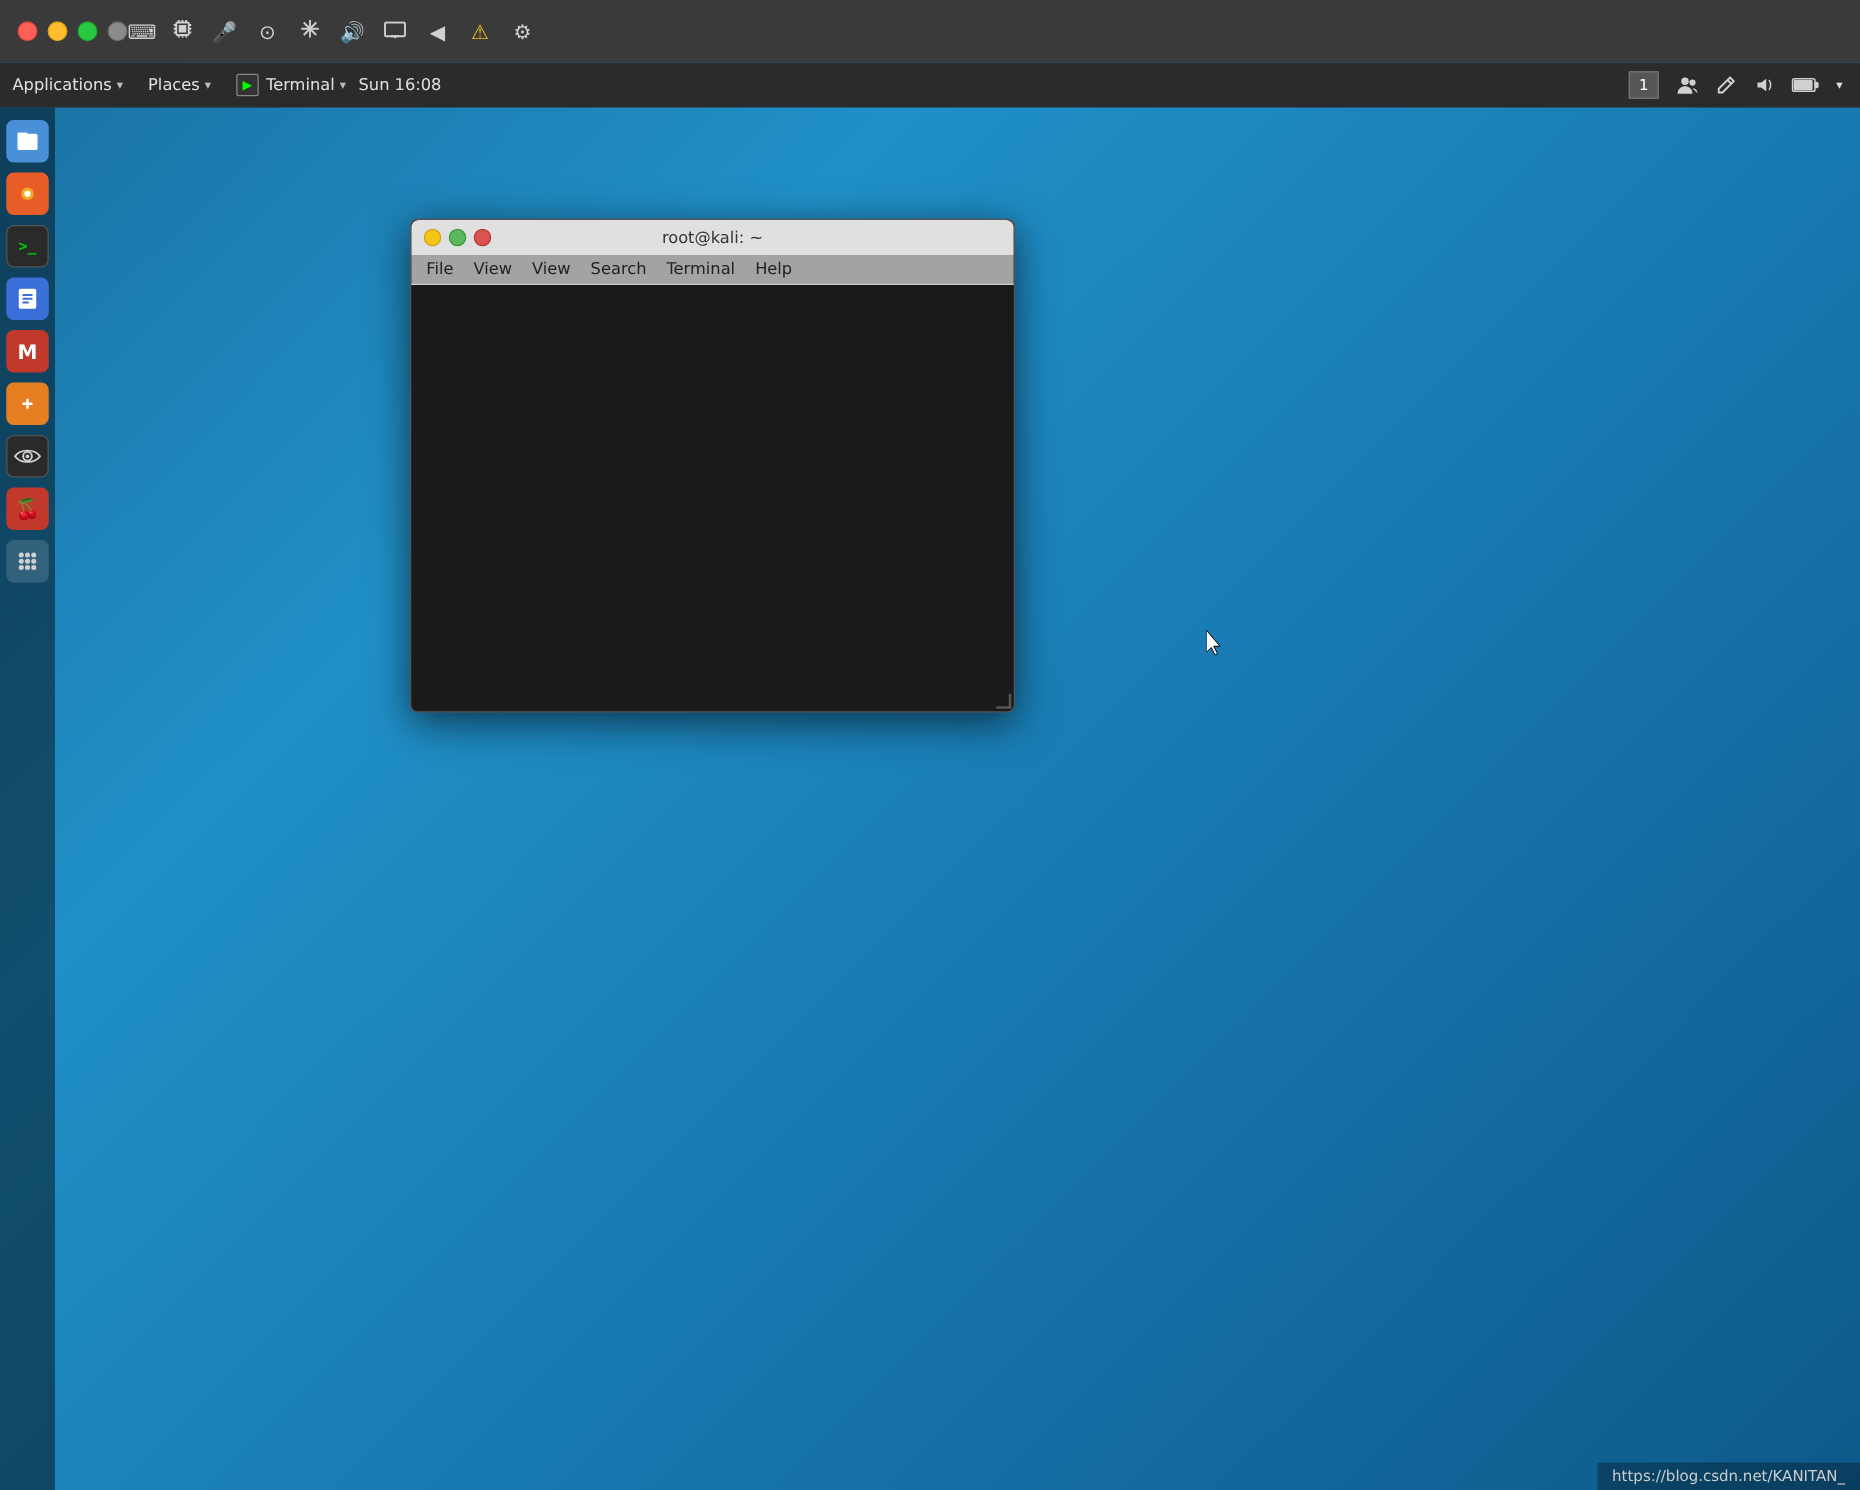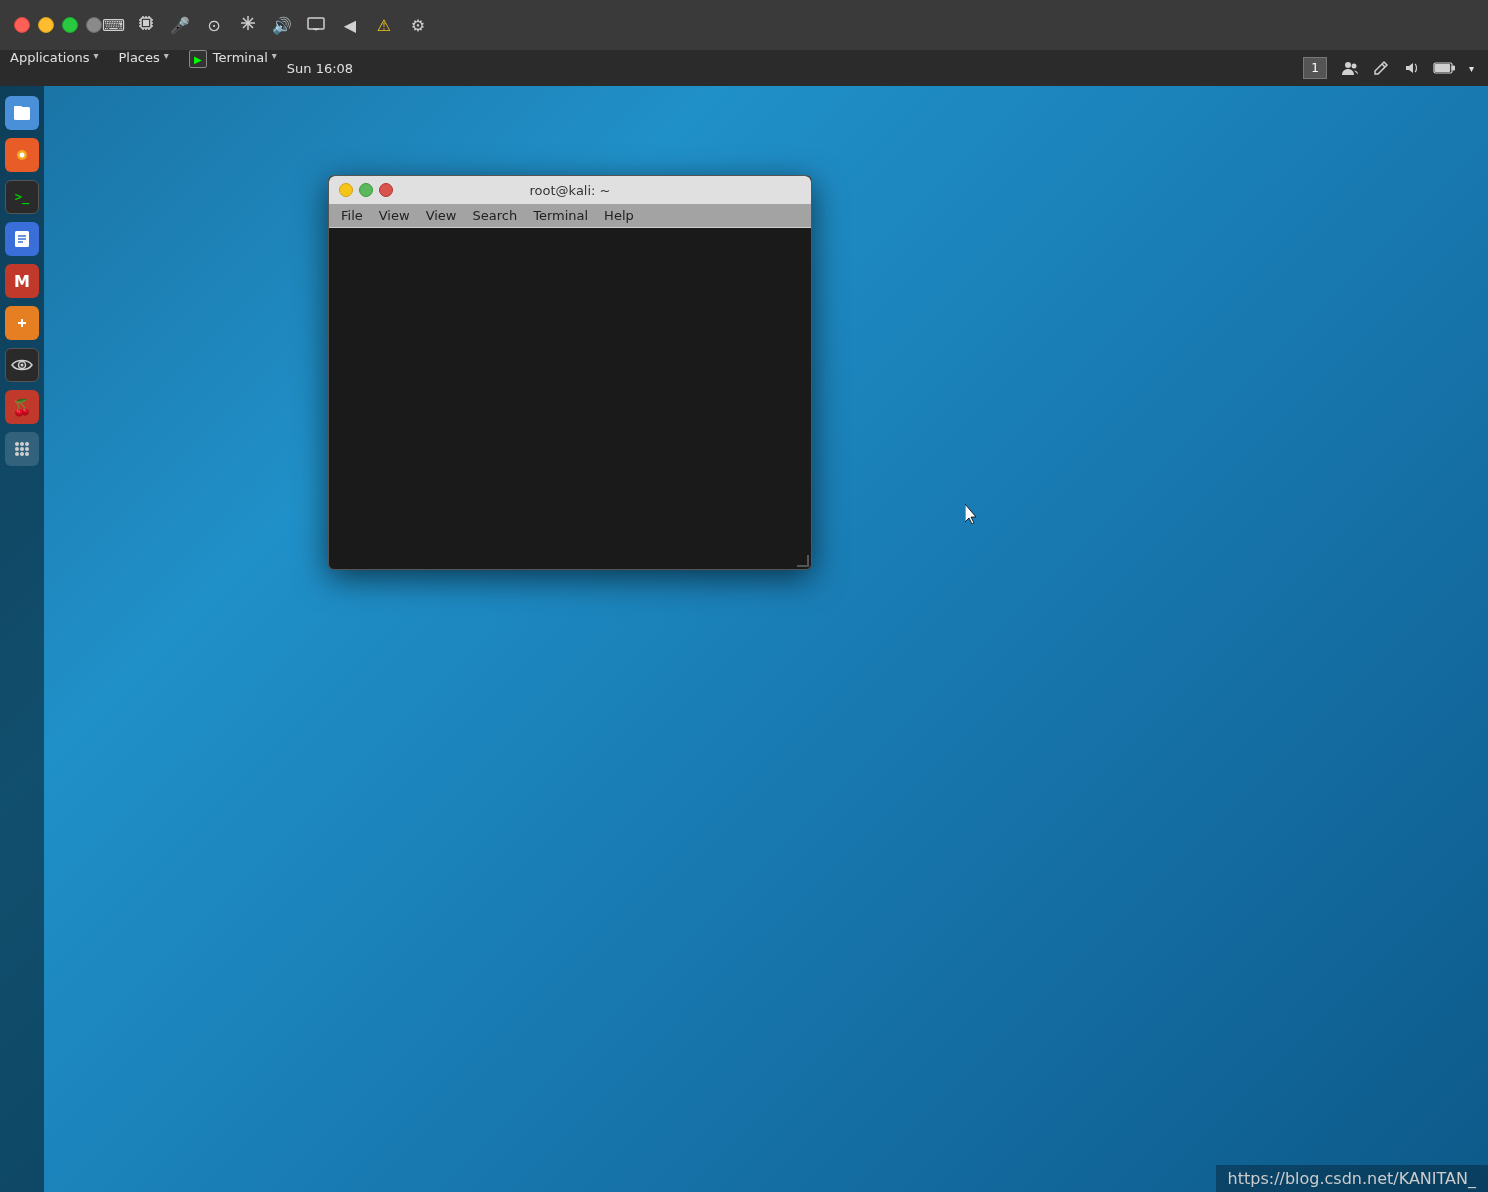--- a/index.html
+++ b/index.html
@@ -97,21 +97,21 @@
       display: flex;
       align-items: center;
       gap: 0px;
       height: 100%;
     }
 
     .panel-menu-item {
       padding: 0 10px;
       height: 100%;
       display: flex;
-      align-items: flex-start;
+      align-items: center;
       gap: 4px;
       cursor: pointer;
       color: #e0e0e0;
       font-size: 13px;
     }
 
     .panel-dropdown-arrow {
       font-size: 10px;
       opacity: 0.8;
     }
@@ -316,21 +316,21 @@
       border-right: 2px solid #555;
       border-bottom: 2px solid #555;
     }
 
     
     #url-bar {
       position: absolute;
       bottom: 0;
       right: 0;
       padding: 4px 12px;
-      font-size: 16px;
+      font-size: 12px;
       color: #ccc;
       background: rgba(0,0,0,0.3);
     }
 
     
     #cursor {
       position: absolute;
       top: 504px;
       left: 965px;
       width: 12px;

